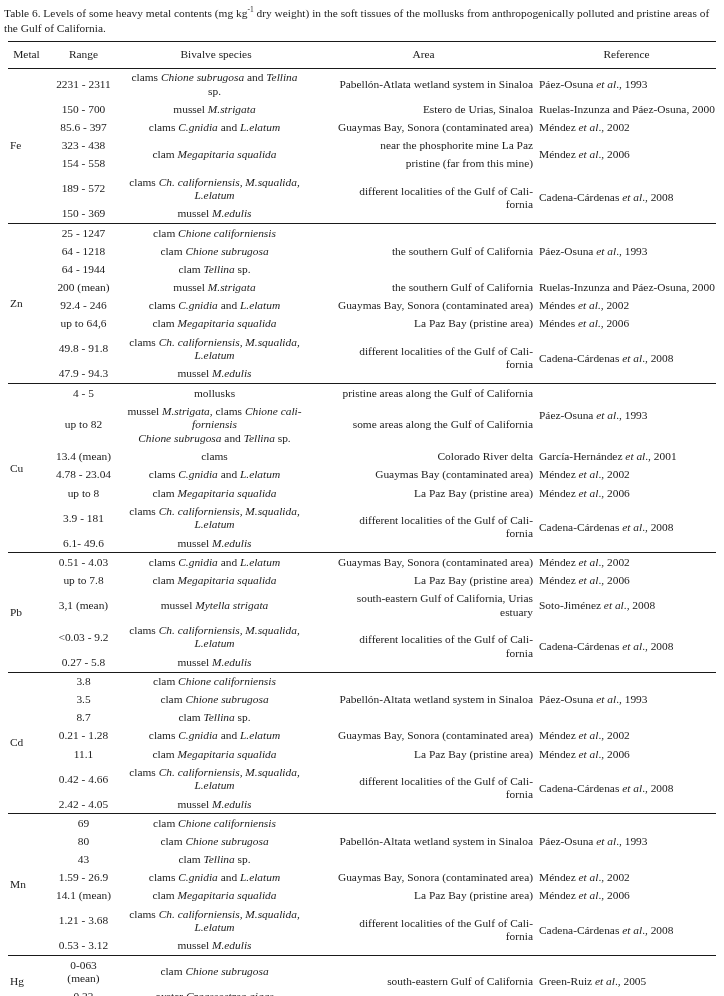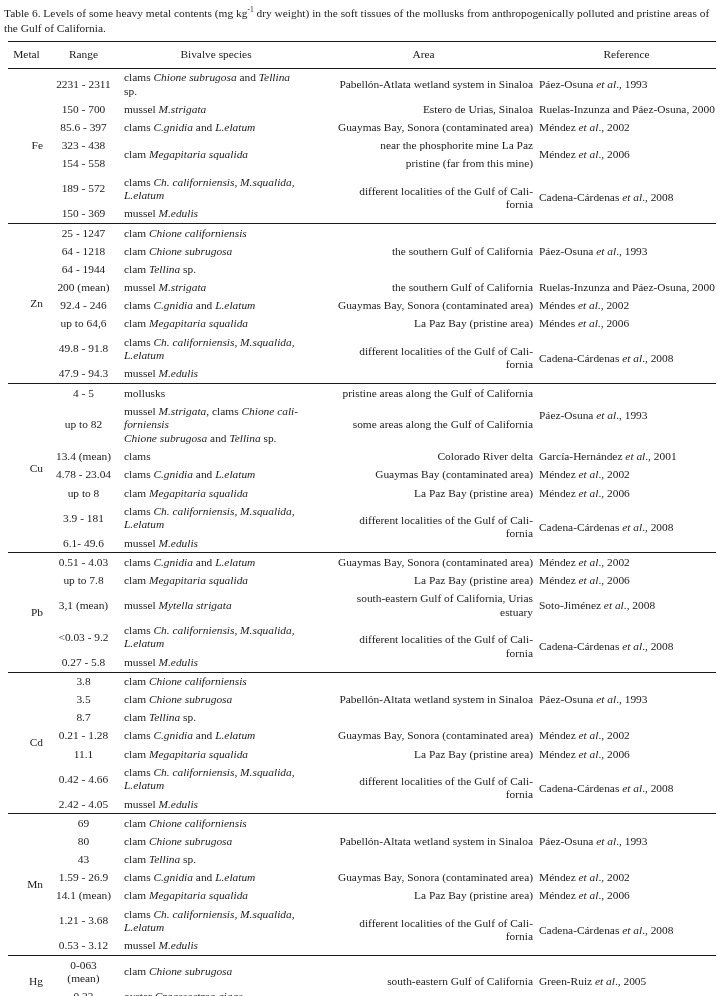--- a/index.html
+++ b/index.html
@@ -10,23 +10,23 @@
   .title{margin:5px 8px 5px 4px;font-size:11.4px;line-height:1.33;}
   .title sup{font-size:7.5px;}
   table{
     border-collapse:collapse;table-layout:fixed;width:708px;margin:0 8px;
     font-size:11.4px;line-height:13.6px;
   }
   thead tr{border-top:1.5px solid #1a1a1a;border-bottom:1.5px solid #1a1a1a;}
   tbody{border-bottom:1.5px solid #1a1a1a;}
   th{font-weight:normal;padding:5.5px 0 6.5px 0;text-align:center;}
   td{vertical-align:middle;padding:2.3px 2px;white-space:pre-line;}
-  td.metal{text-align:right;}
+  td.metal{text-align:left;}
   td.range{text-align:center;}
-  td.species{padding-right:5px;}
+  td.species{padding-right:5px;text-align:center;}
   td.area{padding-right:4px;text-align:right;}
   td.ref{padding-right:0;}
 </style>
 </head>
 <body>
 
 <div class="page">
   <p class="title"><span>Table 6. Levels of some heavy metal contents (mg kg</span><sup>-1</sup><span> dry weight) in the soft tissues of the mollusks from anthropogenically polluted and pristine areas of the Gulf of California.</span></p>
 
   <table>

